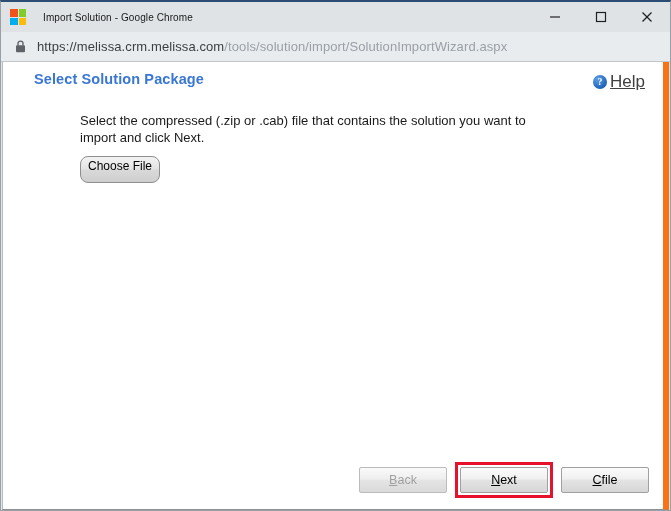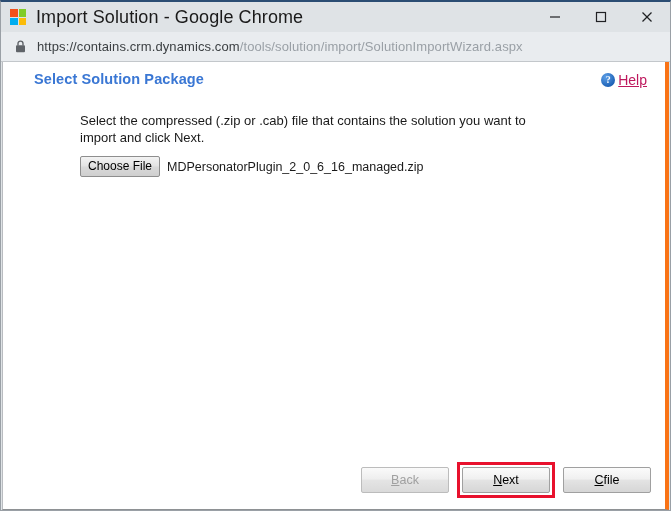--- a/index.html
+++ b/index.html
@@ -44,22 +44,22 @@
     grid-template-rows: 1fr 1fr;
     gap: 1px;
   }
   .ms-logo i { display: block; }
   .ms-q1 { background: #f1511b; }
   .ms-q2 { background: #80cc28; }
   .ms-q3 { background: #00adef; }
   .ms-q4 { background: #fbbc09; }
 
   .title-text {
-    margin-left: 10px;
-    font-size: 18px;
+    margin-left: 17px;
+    font-size: 10px;
     color: #1a1a1a;
     white-space: nowrap;
     letter-spacing: 0.1px;
   }
 
   .win-controls {
     position: absolute;
     right: 0;
     top: 0;
     height: 30px;
@@ -99,21 +99,21 @@
     letter-spacing: 0.1px;
   }
   .url-text .strong { color: #3c4043; }
 
   
   .page {
     flex: 1 1 auto;
     background: #ffffff;
     margin: 0 1px 0 1px;
     border-left: 1px solid #b9bcc0;
-    border-right: 4px solid #f97316;
+    border-right: 6px solid #f97316;
     border-bottom: 1px solid #8e9194;
     position: relative;
     display: flex;
     flex-direction: column;
     box-sizing: border-box;
   }
 
   .page-header {
     position: relative;
     height: 38px;
@@ -143,22 +143,22 @@
     border-radius: 50%;
     background: radial-gradient(circle at 35% 30%, #5ea0e8 0%, #1a5fb4 75%);
     color: #ffffff;
     font-size: 10px;
     font-weight: bold;
     line-height: 14px;
     text-align: center;
     font-family: "Liberation Serif", serif;
   }
   .help-text {
-    font-size: 14px;
-    color: #be185d;
+    font-size: 17px;
+    color: #404040;
     text-decoration: underline;
   }
 
   .content {
     flex: 1 1 auto;
     position: relative;
   }
 
   .instructions {
     position: absolute;
@@ -177,22 +177,22 @@
     display: flex;
     align-items: center;
     gap: 7px;
   }
   .choose-file-btn {
     font-family: "Liberation Sans", sans-serif;
     font-size: 12px;
     color: #000000;
     background: linear-gradient(to bottom, #f3f3f3 0%, #e3e3e3 48%, #d9d9d9 52%, #cfcfcf 100%);
     border: 1px solid #8e8e8e;
-    border-radius: 2px;
-    padding: 2px 7px 3px 7px;
+    border-radius: 8px;
+    padding: 2px 7px 9px 7px;
     line-height: 14px;
     cursor: pointer;
   }
   .file-name {
     font-size: 12.5px;
     color: #1a1a1a;
     white-space: nowrap;
   }
 
   
@@ -276,39 +276,38 @@
     </div>
   </div>
 
   <div class="urlbar">
     <div class="lock-icon">
       <svg width="11" height="13" viewBox="0 0 11 13">
         <path d="M3 5.5 V3.6 a2.5 2.5 0 0 1 5 0 V5.5" fill="none" stroke="#5f6368" stroke-width="1.4"></path>
         <rect x="1" y="5.3" width="9" height="7" rx="1" fill="#5f6368"></rect>
       </svg>
     </div>
-    <div class="url-text"><span class="strong">https://contains.crm.dynamics.com</span><span>/tools/solution/import/SolutionImportWizard.aspx</span></div>
+    <div class="url-text"><span class="strong">https://melissa.crm.melissa.com</span><span>/tools/solution/import/SolutionImportWizard.aspx</span></div>
   </div>
 
   <div class="page">
 
     <div class="page-header">
       <div class="page-title">Select Solution Package</div>
       <div class="help-link">
         <span class="help-icon">?</span>
         <span class="help-text">Help</span>
       </div>
     </div>
 
     <div class="content">
       <div class="instructions">Select the compressed (.zip or .cab) file that contains the solution you want to import and click Next.</div>
 
       <div class="file-row">
         <button class="choose-file-btn">Choose File</button>
-        <span class="file-name">MDPersonatorPlugin_2_0_6_16_managed.zip</span>
       </div>
     </div>
 
     <div class="footer">
       <div class="btn-row">
 
         <div class="btn-wrap">
           <div class="wz-btn disabled">
             <span class="acc">B</span>
               <span>ack</span>

